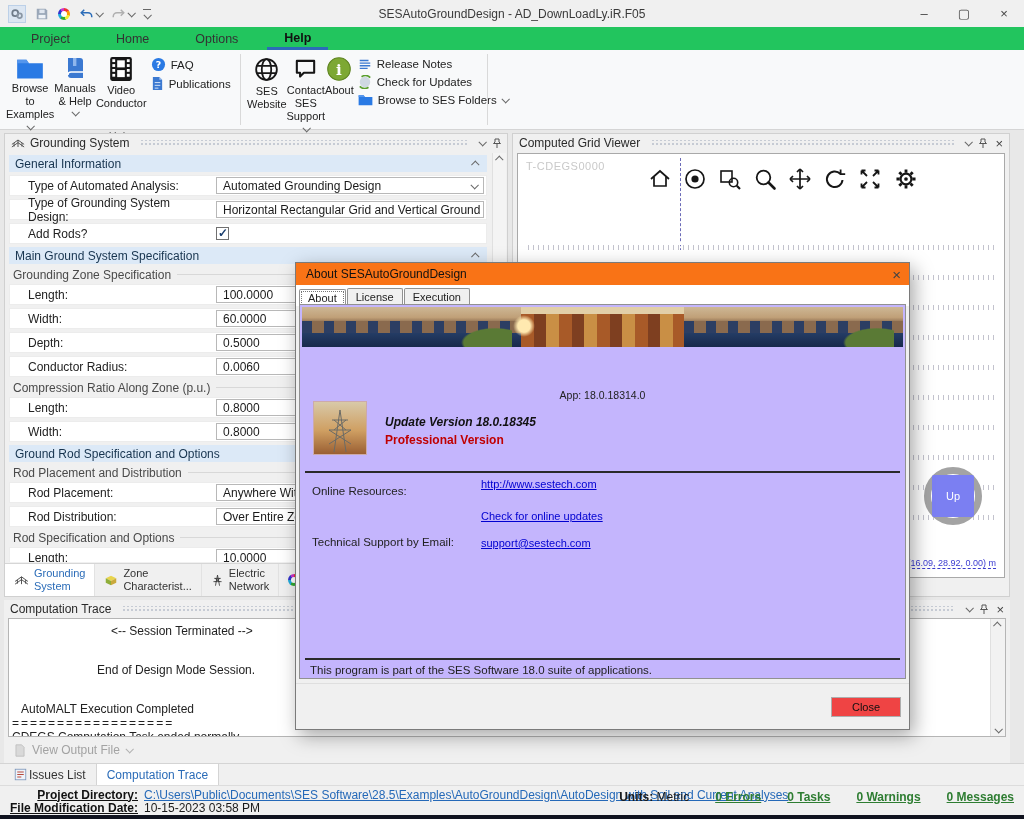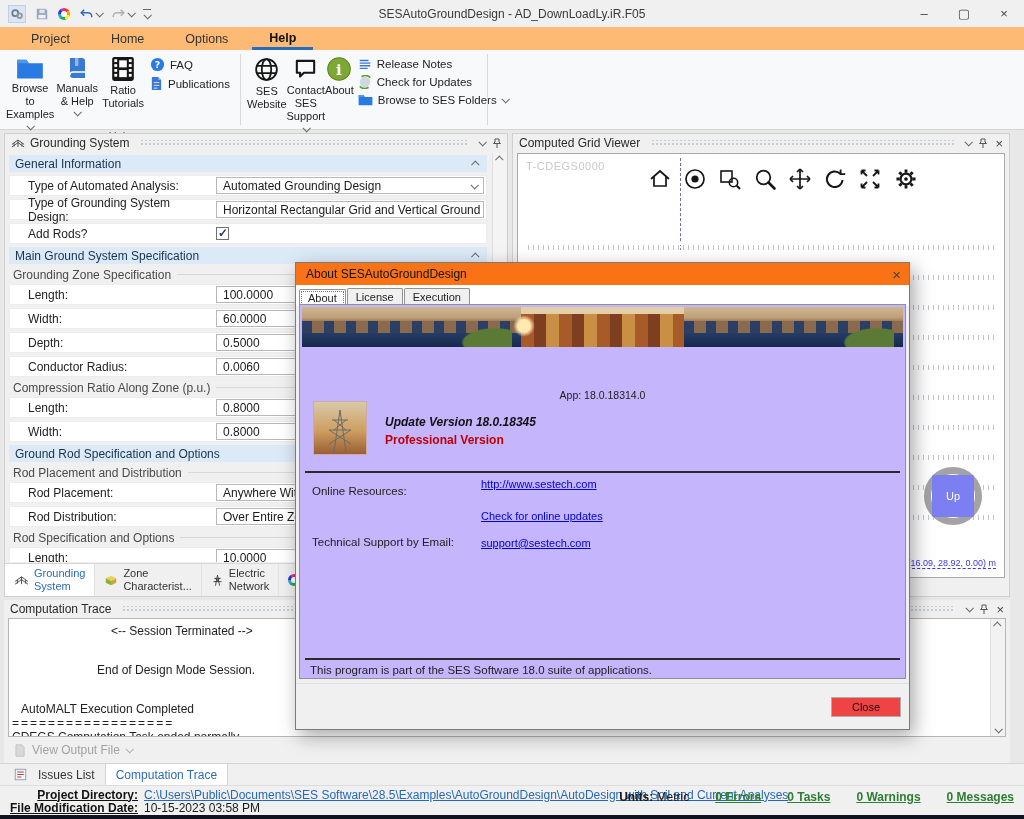--- a/index.html
+++ b/index.html
@@ -15,21 +15,21 @@
   
   .titlebar { position:absolute; left:0; top:0; width:1024px; height:27px; background:#f0f0f0; display:flex; align-items:center; }
   .qat { display:flex; align-items:center; gap:9px; padding-left:8px; }
   .qat .qbtn { display:flex; align-items:center; gap:2px; }
   .appbox { background:#dce6f2; border:1px solid #bcd0e8; padding:1px; }
   .title-text { position:absolute; left:50%; transform:translateX(-50%); color:#3a3a3a; font-size:12px; white-space:nowrap; }
   .winctl { position:absolute; right:0; top:0; height:27px; display:flex; }
   .winctl span { width:40px; height:27px; display:flex; align-items:center; justify-content:center; color:#444; font-size:13px; }
 
   
-  .tabrow { position:absolute; left:0; top:27px; width:1024px; height:23px; background:#fdba74; display:flex; align-items:flex-end; padding-left:14px; gap:7px; }
+  .tabrow { position:absolute; left:0; top:27px; width:1024px; height:23px; background:#22c55e; display:flex; align-items:flex-end; padding-left:14px; gap:12px; }
   .rtab { padding:3px 17px 4px; font-size:12.5px; color:#333; }
   .rtab.active { font-weight:bold; color:#111; border-bottom:3px solid #2b6cb8; padding-bottom:2px; }
 
   
   .ribbon { position:absolute; left:0; top:50px; width:1024px; height:80px; background:#f8f9fa; border-bottom:1px solid #d5d5d5; display:flex; }
   .rgroup { display:flex; flex-direction:column; }
   .rgroup-body { display:flex; align-items:flex-start; padding:4px 6px 0; flex:1; }
   .rgroup-label { text-align:center; font-size:11px; color:#5a5a5a; padding-bottom:2px; }
   .vsep { width:1px; background:#d9d9d9; margin:4px 0; }
   .bigbtn { width:62px; display:flex; flex-direction:column; align-items:center; gap:2px; padding-top:2px; }
@@ -76,21 +76,21 @@
 
   
   .trace-panel { left:4px; top:600px; width:1006px; height:163px; border:none; background:#f0f0f0; }
   .trace-box { position:absolute; left:4px; right:4px; top:18px; height:119px; background:#fff; border:1px solid #b5b5b5; overflow:hidden; }
   .trace-scroll { position:absolute; right:0; top:0; bottom:0; width:15px; background:#f2f2f2; border-left:1px solid #e0e0e0; display:flex; flex-direction:column; justify-content:space-between; align-items:center; padding:3px 0; }
   .tline { font-size:12px; color:#222; white-space:pre; line-height:13px; }
   .view-output { position:absolute; left:4px; bottom:2px; height:22px; display:flex; align-items:center; gap:6px; color:#a3a3a3; padding-left:6px; }
 
   
   .bottom-tabs { position:absolute; left:0; top:763px; width:1024px; height:22px; background:#f0f0f0; border-top:1px solid #d4d4d4; display:flex; padding-left:4px; }
-  .btab { display:flex; align-items:center; gap:11px; padding:0 10px; font-size:12px; color:#333; }
+  .btab { display:flex; align-items:center; gap:2px; padding:0 10px; font-size:12px; color:#333; }
   .btab.active { background:#fff; color:#2b6cb8; border-left:1px solid #d4d4d4; border-right:1px solid #d4d4d4; }
 
   
   .statusbar { position:absolute; left:0; top:785px; width:1024px; height:30px; background:#f0f0f0; border-top:1px solid #dcdcdc; padding:2px 0 0 0; }
   .srow { display:flex; align-items:center; height:13px; }
   .slab { width:138px; text-align:right; font-weight:bold; text-decoration:underline; color:#111; flex:0 0 138px; }
   .sval { padding-left:6px; white-space:nowrap; }
   .slink { color:#2569b8; text-decoration:underline; }
   .sright { position:absolute; right:10px; top:4px; display:flex; align-items:center; gap:26px; }
   .gcount { color:#2e7d32; font-weight:bold; text-decoration:underline; }
@@ -209,21 +209,21 @@
                 <rect x="3" y="16.5" width="2.6" height="2.6"></rect>
                 <rect x="16.4" y="3" width="2.6" height="2.6"></rect>
                 <rect x="16.4" y="7.5" width="2.6" height="2.6"></rect>
                 <rect x="16.4" y="12" width="2.6" height="2.6"></rect>
                 <rect x="16.4" y="16.5" width="2.6" height="2.6"></rect>
                 <rect x="7.5" y="4" width="7" height="6.5"></rect>
                 <rect x="7.5" y="13" width="7" height="6.5"></rect>
               </g>
             </svg>
           </span>
-        <span class="blabel">Ratio Tutorials</span>
+        <span class="blabel">Video Conductor</span>
       </div>
       <div class="smallcol">
         <div class="smallitem">
           <span>
               <svg width="15" height="15" viewBox="0 0 16 16">
                 <circle cx="8" cy="8" r="7" fill="#2a7ae4"></circle>
                 <text x="8" y="11.6" text-anchor="middle" font-size="10" font-weight="bold" fill="#fff" font-family="DejaVu Sans, sans-serif">?</text>
               </svg>
             </span>
           <span>FAQ</span>

